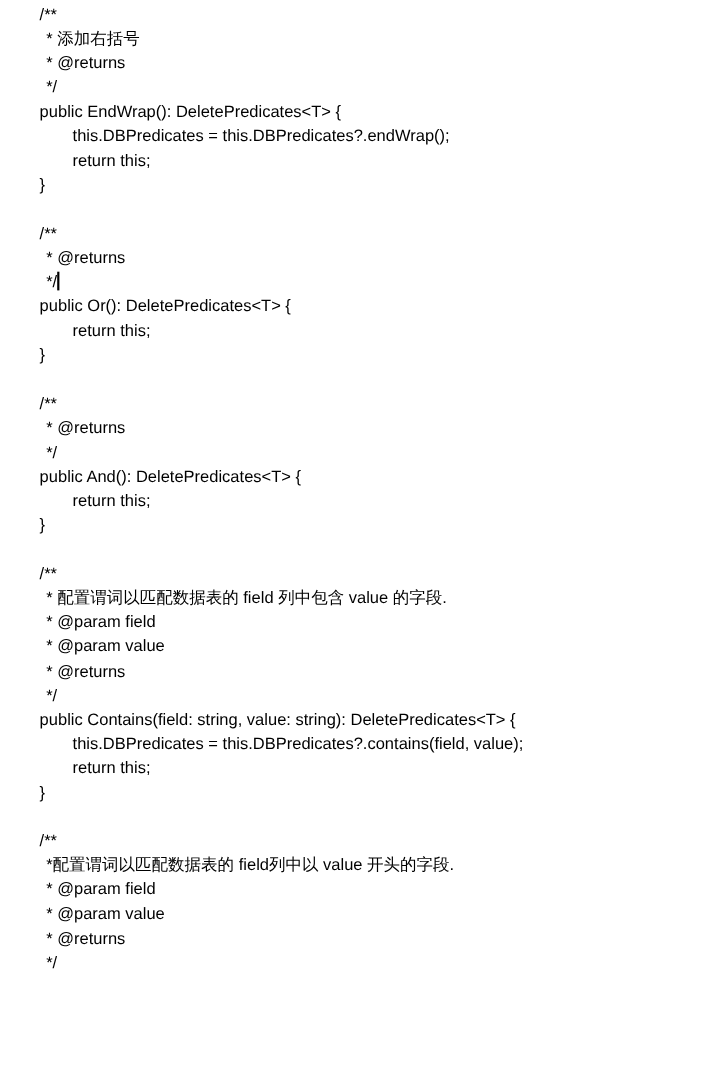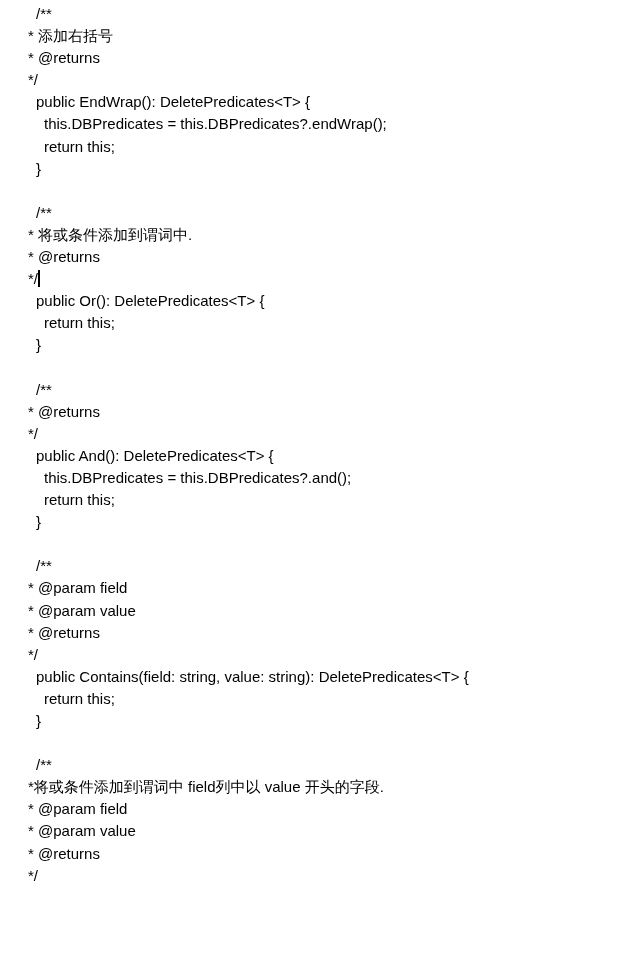--- a/index.html
+++ b/index.html
@@ -21,22 +21,22 @@
     font-size: 15px;
     line-height: 22.1px;
     color: #000000;
     cursor: text;
   }
   .line {
     white-space: pre;
     height: 22.1px;
   }
   .ind0 { padding-left: 36px; }
-  .ind1 { padding-left: 28px; }
-  .ind2 { padding-left: 44px; }
+  .ind1 { padding-left: 42px; }
+  .ind2 { padding-left: 66px; }
   .caret {
     display: inline-block;
     width: 2px;
     height: 17px;
     background: #000000;
     vertical-align: -3px;
     margin-left: 0px;
   }
 </style>
 </head>
@@ -46,43 +46,43 @@
     <div class="line ind0"><span>/**</span></div>
     <div class="line ind1"><span>* 添加右括号</span></div>
     <div class="line ind1"><span>* @returns</span></div>
     <div class="line ind1"><span>*/</span></div>
     <div class="line ind0"><span>public EndWrap(): DeletePredicates&lt;T&gt; {</span></div>
     <div class="line ind2"><span>this.DBPredicates = this.DBPredicates?.endWrap();</span></div>
     <div class="line ind2"><span>return this;</span></div>
     <div class="line ind0"><span>}</span></div>
     <div class="line ind0"><span></span></div>
     <div class="line ind0"><span>/**</span></div>
-    <div class="line ind1"><span>* 将或条件添加到谓词中.</span></div>
     <div class="line ind1"><span>* @returns</span></div>
     <div class="line ind1"><span>*/</span><span class="caret" style="background: rgb(0, 0, 0);"></span></div>
     <div class="line ind0"><span>public Or(): DeletePredicates&lt;T&gt; {</span></div>
     <div class="line ind2"><span>return this;</span></div>
     <div class="line ind0"><span>}</span></div>
     <div class="line ind0"><span></span></div>
     <div class="line ind0"><span>/**</span></div>
     <div class="line ind1"><span>* @returns</span></div>
     <div class="line ind1"><span>*/</span></div>
     <div class="line ind0"><span>public And(): DeletePredicates&lt;T&gt; {</span></div>
-    <div class="line ind2"><span>this.DBPredicates = this.DBPredicates?.and();</span></div>
     <div class="line ind2"><span>return this;</span></div>
     <div class="line ind0"><span>}</span></div>
     <div class="line ind0"><span></span></div>
     <div class="line ind0"><span>/**</span></div>
+    <div class="line ind1"><span>* 配置谓词以匹配数据表的 field 列中包含 value 的字段.</span></div>
     <div class="line ind1"><span>* @param field</span></div>
     <div class="line ind1"><span>* @param value</span></div>
     <div class="line ind1"><span>* @returns</span></div>
     <div class="line ind1"><span>*/</span></div>
     <div class="line ind0"><span>public Contains(field: string, value: string): DeletePredicates&lt;T&gt; {</span></div>
+    <div class="line ind2"><span>this.DBPredicates = this.DBPredicates?.contains(field, value);</span></div>
     <div class="line ind2"><span>return this;</span></div>
     <div class="line ind0"><span>}</span></div>
     <div class="line ind0"><span></span></div>
     <div class="line ind0"><span>/**</span></div>
-    <div class="line ind1"><span>*将或条件添加到谓词中 field列中以 value 开头的字段.</span></div>
+    <div class="line ind1"><span>*配置谓词以匹配数据表的 field列中以 value 开头的字段.</span></div>
     <div class="line ind1"><span>* @param field</span></div>
     <div class="line ind1"><span>* @param value</span></div>
     <div class="line ind1"><span>* @returns</span></div>
     <div class="line ind1"><span>*/</span></div>
   </div>
 
 </body></html>

